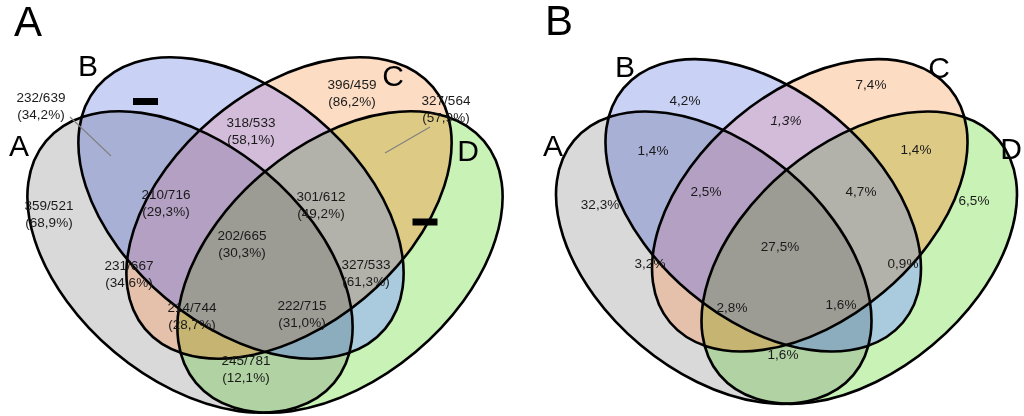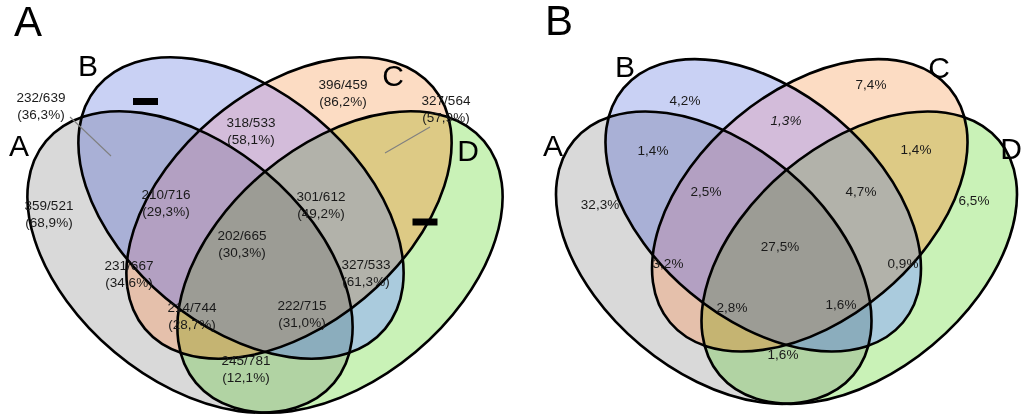--- a/index.html
+++ b/index.html
@@ -162,27 +162,27 @@
   </svg>
 
   <div class="ptitle" style="left:28px; top:22px;">A</div>
   <div class="setlbl" style="left:19px;  top:146px;">A</div>
   <div class="setlbl" style="left:88px;  top:66px;">B</div>
   <div class="setlbl" style="left:393px; top:76px;">C</div>
   <div class="setlbl" style="left:468px; top:151px;">D</div>
 
   <div class="lbl" style="left:41px; top:106px;">
     <div>232/639</div>
-    <div>(36,3%)</div>
+    <div>(34,2%)</div>
   </div>
   <div class="lbl" style="left:446px; top:109px;">
     <div>327/564</div>
     <div>(57,9%)</div>
   </div>
-  <div class="lbl" style="left:343px; top:93px;">
+  <div class="lbl" style="left:352px; top:93px;">
     <div>396/459</div>
     <div>(86,2%)</div>
   </div>
   <div class="lbl" style="left:251px; top:131px;">
     <div>318/533</div>
     <div>(58,1%)</div>
   </div>
   <div class="lbl" style="left:49px; top:214px;">
     <div>359/521</div>
     <div>(68,9%)</div>
@@ -228,20 +228,20 @@
 
   <div class="lbl" style="left:685px; top:100px;">4,2%</div>
   <div class="lbl" style="left:871px; top:84px;">7,4%</div>
   <div class="lbl" style="left:786px; top:120px;font-style:italic;">1,3%</div>
   <div class="lbl" style="left:653px; top:150px;">1,4%</div>
   <div class="lbl" style="left:916px; top:149px;">1,4%</div>
   <div class="lbl" style="left:600px; top:204px;">32,3%</div>
   <div class="lbl" style="left:706px; top:191px;">2,5%</div>
   <div class="lbl" style="left:861px; top:191px;">4,7%</div>
   <div class="lbl" style="left:974px; top:200px;">6,5%</div>
-  <div class="lbl" style="left:668px; top:263px;">3,2%</div>
+  <div class="lbl" style="left:650px; top:263px;">3,2%</div>
   <div class="lbl" style="left:780px; top:246px;">27,5%</div>
   <div class="lbl" style="left:903px; top:263px;text-align:center;">0,9%</div>
   <div class="lbl" style="left:732px; top:307px;">2,8%</div>
   <div class="lbl" style="left:841px; top:304px;">1,6%</div>
   <div class="lbl" style="left:783px; top:354px;">1,6%</div>
 
 </div>
 
 </body></html>

